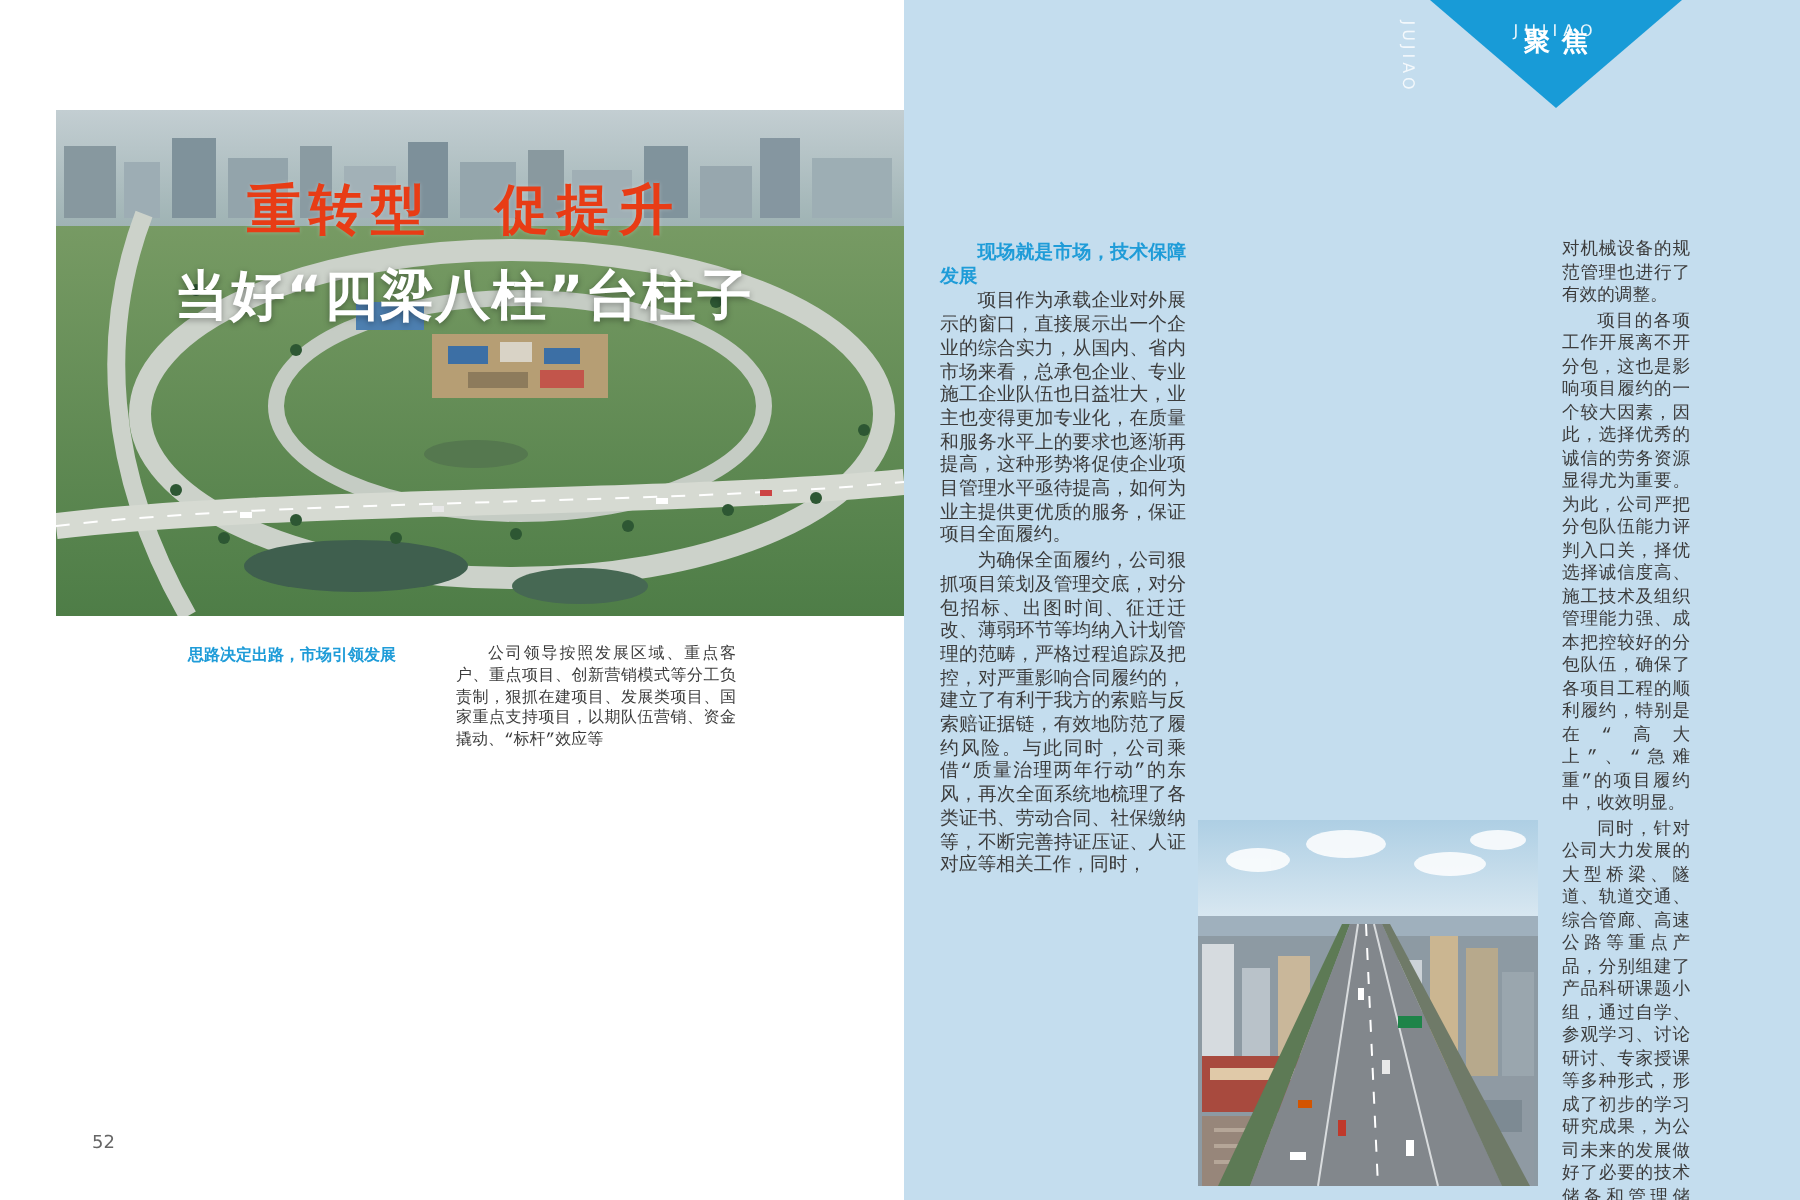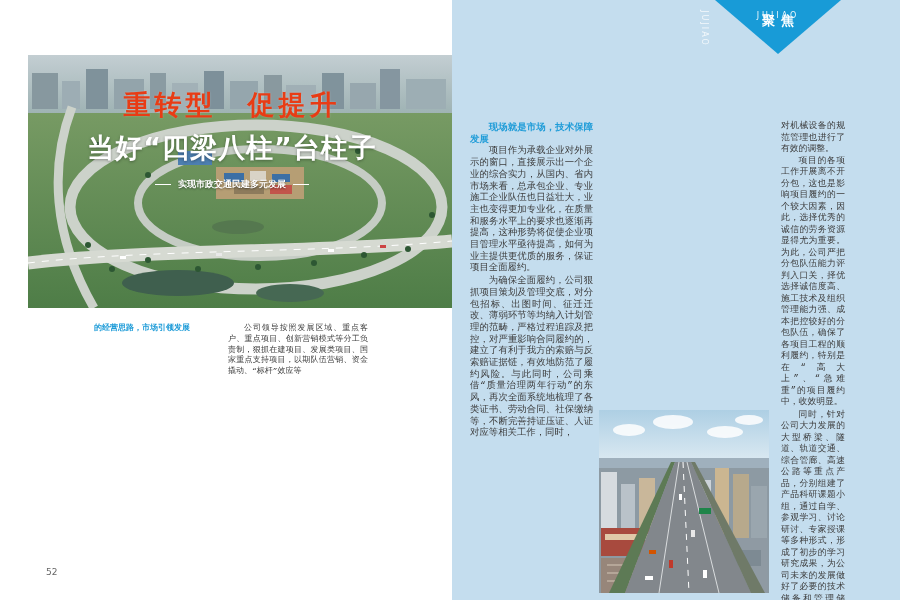--- a/index.html
+++ b/index.html
@@ -151,26 +151,25 @@
       <g>
         <rect x="92" y="201" width="6" height="3" fill="#ffffff"></rect>
         <rect x="188" y="198" width="6" height="3" fill="#e9e9e9"></rect>
         <rect x="300" y="194" width="6" height="3" fill="#ffffff"></rect>
         <rect x="352" y="190" width="6" height="3" fill="#c44"></rect>
       </g>
     </svg>
     <div class="hero-titles">
       <div class="hero-t1">重转型　促提升</div>
       <div class="hero-t2">当好“四梁八柱”台柱子</div>
-      <div class="hero-sub"><span class="dash"></span><span>实现市政交通民建多元发展</span><span class="dash"></span></div>
     </div>
   </div>
 
   <div class="col lcol1">
-    <p class="bluehead sp">的经营思路，市场引领发展</p>
+    <p class="bluehead sp">思路决定出路，市场引领发展</p>
   </div>
 
   <div class="col lcol2">
     <p class="indent sp">公司领导按照发展区域、重点客户、重点项目、创新营销模式等分工负责制，狠抓在建项目、发展类项目、国家重点支持项目，以期队伍营销、资金撬动、“标杆”效应等</p>
   </div>
 
   <div class="col rcolA">
     <div class="spacerA"></div>
     <p class="bluehead sp">现场就是市场，技术保障发展</p>
     <p class="indent sp">项目作为承载企业对外展示的窗口，直接展示出一个企业的综合实力，从国内、省内市场来看，总承包企业、专业施工企业队伍也日益壮大，业主也变得更加专业化，在质量和服务水平上的要求也逐渐再提高，这种形势将促使企业项目管理水平亟待提高，如何为业主提供更优质的服务，保证项目全面履约。</p>

